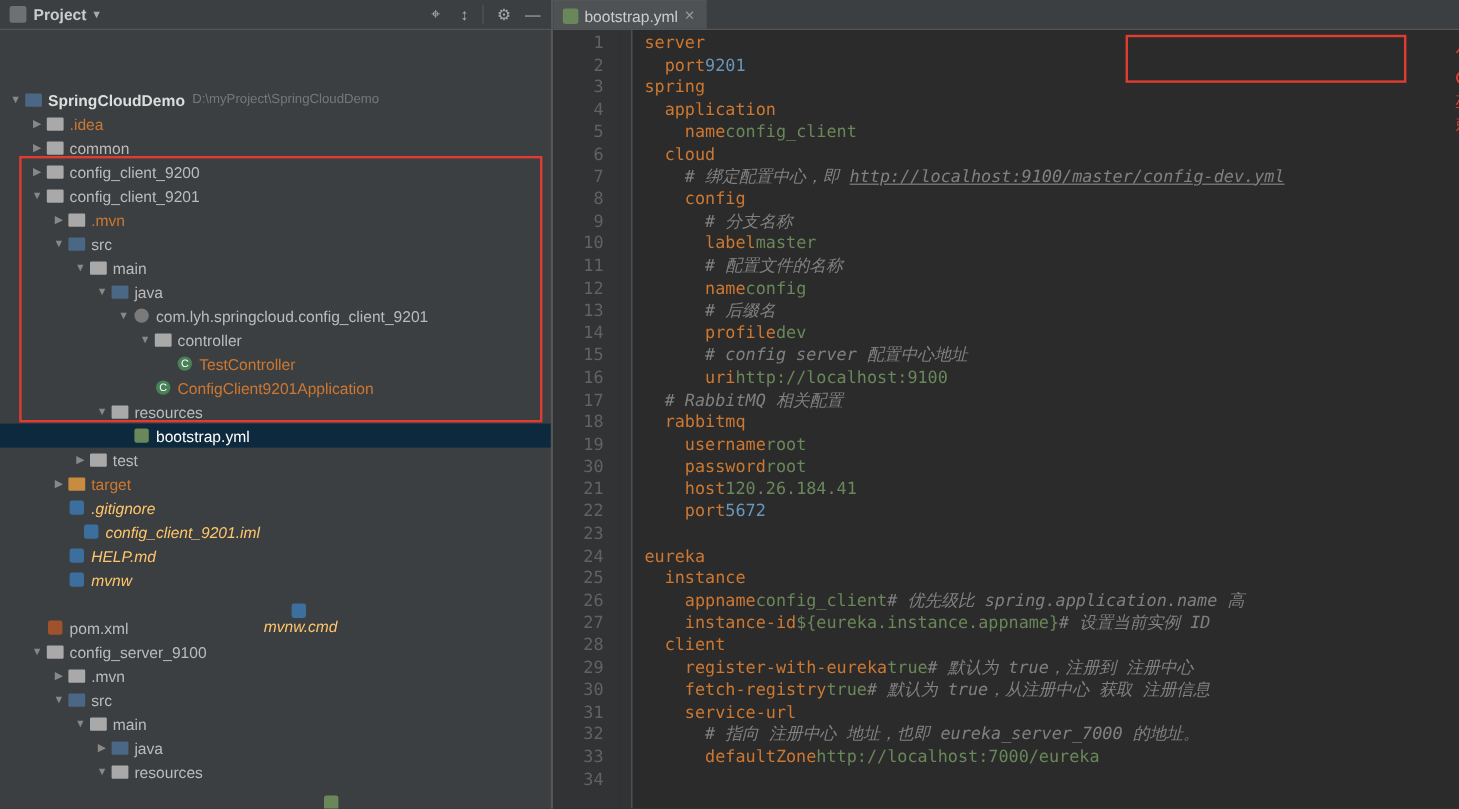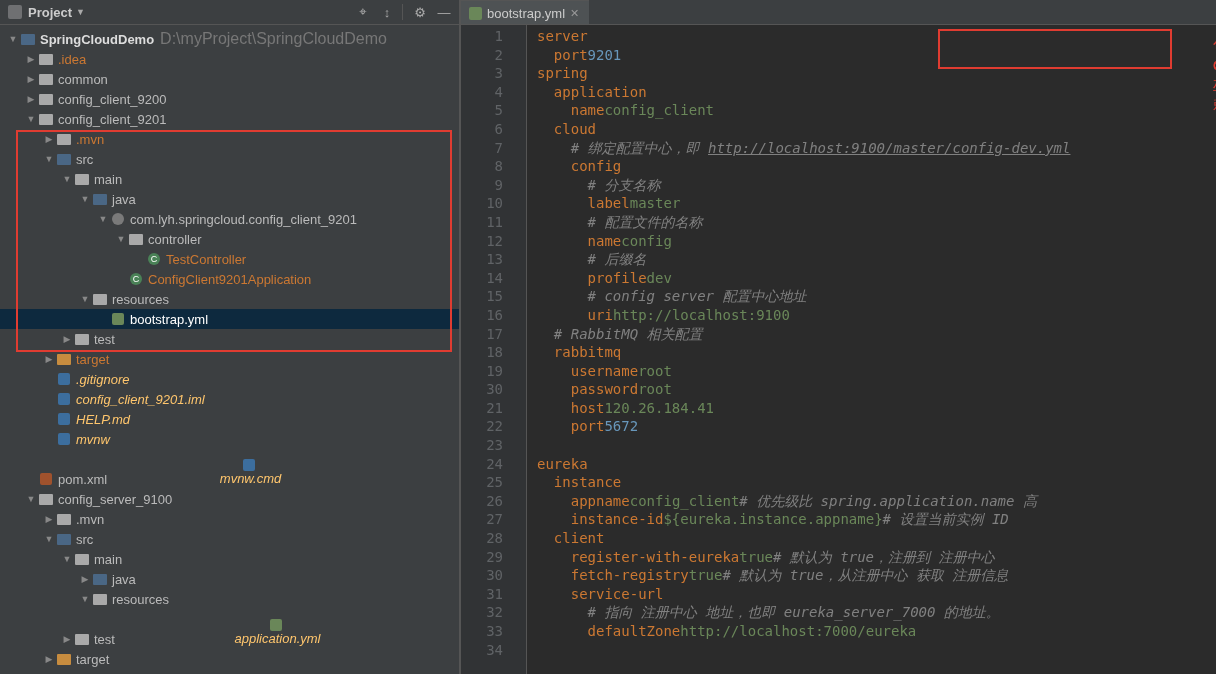--- a/index.html
+++ b/index.html
@@ -14,21 +14,21 @@
   .left-toolbar .spacer { flex:1; }
   .left-toolbar .tool { width:22px; height:22px; margin-left:2px; display:flex; align-items:center; justify-content:center; color:#aaa; cursor:pointer; }
   .left-toolbar .sep { width:1px; height:16px; background:#555; margin:0 4px; }
   .tree { flex:1; overflow:hidden; padding-top:4px; }
   .row { height:20px; display:flex; align-items:center; white-space:nowrap; position:relative; cursor:pointer;}
   .row.selected { background:#0d293e; }
   .row .arrow { width:14px; text-align:center; font-size:9px; color:#888; }
   .row .arrow.none { visibility:hidden; }
   .row .icon { width:16px; height:14px; margin-right:4px; display:flex; align-items:center; justify-content:center;}
   .row .txt { color:#bbb; }
-  .row .path { color:#777; margin-left:6px; font-size:16px;}
+  .row .path { color:#777; margin-left:6px; font-size:11px;}
   
   .c-project .txt{ font-weight:bold; color:#ddd;}
   .c-red .txt{ color:#cc7832; }
   .c-yellow .txt{ color:#ffc66d; font-style:italic;text-align:right;}
   .c-class .txt{ color:#cc7832;}
   .c-sel .txt{ color:#fff;}
   
   .red-box { position:absolute; border:2px solid #e03c31; pointer-events:none;}
   #box-tree { left:16px; top:130px; width:436px; height:222px; }
   
@@ -65,21 +65,21 @@
   .ico-yml{ width:12px; height:12px; background:#6a8759; border-radius:2px;}
   .ico-txt{ width:12px; height:12px; background:#3c6e9e; border-radius:2px;}
   .ico-md{ width:12px; height:12px; background:#3c6e9e; border-radius:2px;}
   .ico-xml{ width:12px; height:12px; background:#a0522d; border-radius:2px;}
 </style>
 </head>
 <body>
 
 <div class="root">
 
-  <div class="left-pane" style="position:relative;">
+  <div class="left-pane" style="position:relative;gap:44px;">
     <div class="left-toolbar">
       <span class="title-ico"></span>
       <span class="title">Project</span>
       <span class="drop">▼</span>
       <span class="spacer"></span>
       <span class="tool">⌖</span>
       <span class="tool">↕</span>
       <span class="sep"></span>
       <span class="tool">⚙</span>
       <span class="tool">—</span>
@@ -205,21 +205,21 @@
           </span>
           <span class="txt">target</span>
         </div>
         <div class="row c-yellow" style="padding-left: 42px;">
           <span class="arrow none">▶</span>
           <span class="icon">
             <span class="ico-txt"></span>
           </span>
           <span class="txt">.gitignore</span>
         </div>
-        <div class="row c-yellow" style="padding-left: 42px;">
+        <div class="row c-yellow" style="padding-left: 54px;">
           <span class="arrow none">▶</span>
           <span class="icon">
             <span class="ico-txt"></span>
           </span>
           <span class="txt">config_client_9201.iml</span>
         </div>
         <div class="row c-yellow" style="padding-left: 42px;">
           <span class="arrow none">▶</span>
           <span class="icon">
             <span class="ico-md"></span>

